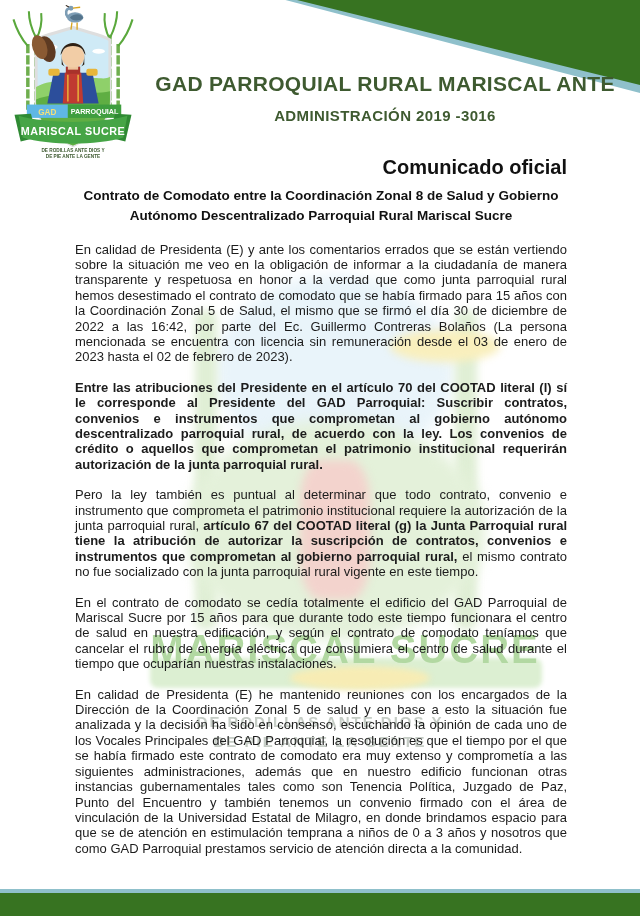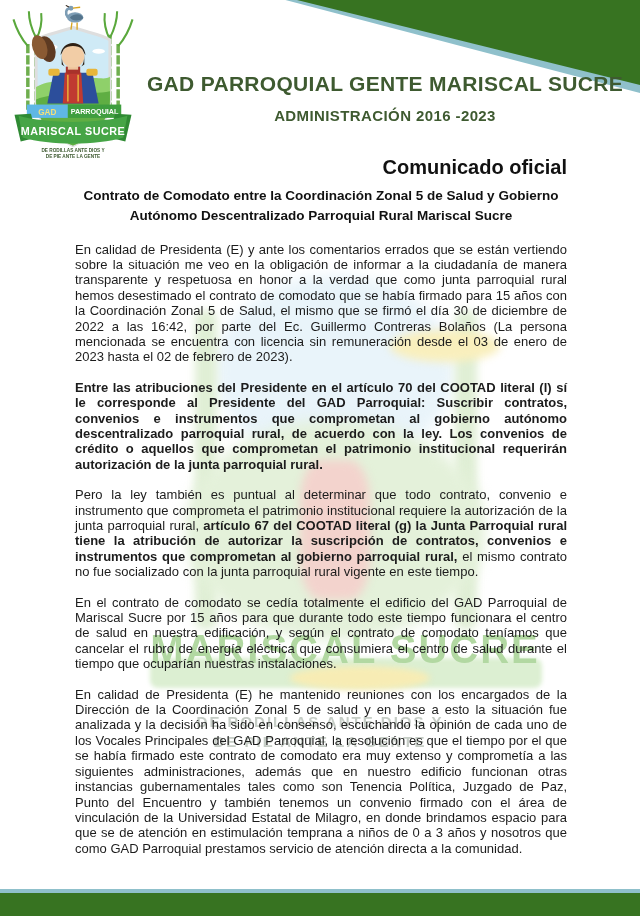--- a/index.html
+++ b/index.html
@@ -160,27 +160,27 @@
       <path d="M122,107 L116,133 L100,129 L106,106 Z" fill="#2f8a33"></path>
       <path d="M12,108 C40,116 90,116 118,108 L114,129 C88,137 42,137 16,129 Z" fill="#46a546"></path>
       <text x="65" y="127" font-size="10.5" font-weight="bold" fill="#ffffff" text-anchor="middle" letter-spacing="0.5">MARISCAL SUCRE</text>
 
       <text x="65" y="143" font-size="4.6" font-weight="bold" fill="#3e5a30" text-anchor="middle">DE RODILLAS ANTE DIOS Y</text>
       <text x="65" y="149" font-size="4.6" font-weight="bold" fill="#3e5a30" text-anchor="middle">DE PIE ANTE LA GENTE</text>
     </svg>
   </div>
 
   <div class="header-text">
-    <div class="org-name">GAD PARROQUIAL GENTE MARISCAL SUCRE</div>
-    <div class="admin-line">ADMINISTRACIÓN 2016 -2023</div>
+    <div class="org-name">GAD PARROQUIAL RURAL MARISCAL ANTE</div>
+    <div class="admin-line">ADMINISTRACIÓN 2019 -3016</div>
   </div>
 
   <div class="content">
     <div class="doc-title">Comunicado oficial</div>
-    <div class="doc-subtitle">Contrato de Comodato entre la Coordinación Zonal 5 de Salud y Gobierno Autónomo Descentralizado Parroquial Rural Mariscal Sucre</div>
+    <div class="doc-subtitle">Contrato de Comodato entre la Coordinación Zonal 8 de Salud y Gobierno Autónomo Descentralizado Parroquial Rural Mariscal Sucre</div>
     <div>
         <p class="para"><span>En calidad de Presidenta (E) y ante los comentarios errados que se están vertiendo sobre la situación me veo en la obligación de informar a la ciudadanía de manera transparente y respetuosa en honor a la verdad que como junta parroquial rural hemos desestimado el contrato de comodato que se había firmado para 15 años con la Coordinación Zonal 5 de Salud, el mismo que se firmó el día 30 de diciembre de 2022 a las 16:42, por parte del Ec. Guillermo Contreras Bolaños (La persona mencionada se encuentra con licencia sin remuneración desde el 03 de enero de 2023 hasta el 02 de febrero de 2023).</span></p>
         <p class="para"><span class="b">Entre las atribuciones del Presidente en el artículo 70 del COOTAD literal (l) sí le corresponde al Presidente del GAD Parroquial: Suscribir contratos, convenios e instrumentos que comprometan al gobierno autónomo descentralizado parroquial rural, de acuerdo con la ley. Los convenios de crédito o aquellos que comprometan el patrimonio institucional requerirán autorización de la junta parroquial rural.</span></p>
         <p class="para"><span>Pero la ley también es puntual al determinar que todo contrato, convenio e instrumento que comprometa el patrimonio institucional requiere la autorización de la junta parroquial rural, </span><span class="b">artículo 67 del COOTAD literal (g) la Junta Parroquial rural tiene la atribución de autorizar la suscripción de contratos, convenios e instrumentos que comprometan al gobierno parroquial rural,</span><span> el mismo contrato no fue socializado con la junta parroquial rural vigente en este tiempo.</span></p>
         <p class="para"><span>En el contrato de comodato se cedía totalmente el edificio del GAD Parroquial de Mariscal Sucre por 15 años para que durante todo este tiempo funcionara el centro de salud en nuestra edificación, y según el contrato de comodato teníamos que cancelar el rubro de energía eléctrica que consumiera el centro de salud durante el tiempo que ocuparían nuestras instalaciones.</span></p>
         <p class="para"><span>En calidad de Presidenta (E) he mantenido reuniones con los encargados de la Dirección de la Coordinación Zonal 5 de salud y en base a esto la situación fue analizada y la decisión ha sido en consenso, escuchando la opinión de cada uno de los Vocales Principales del GAD Parroquial, la resolución es que el tiempo por el que se había firmado este contrato de comodato era muy extenso y comprometía a las siguientes administraciones, además que en nuestro edificio funcionan otras instancias gubernamentales tales como son Tenencia Política, Juzgado de Paz, Punto del Encuentro y también tenemos un convenio firmado con el área de vinculación de la Universidad Estatal de Milagro, en donde brindamos espacio para que se de atención en estimulación temprana a niños de 0 a 3 años y nosotros que como GAD Parroquial prestamos servicio de atención directa a la comunidad.</span></p>
       </div>
   </div>
 
   <div class="footer-line"></div>

